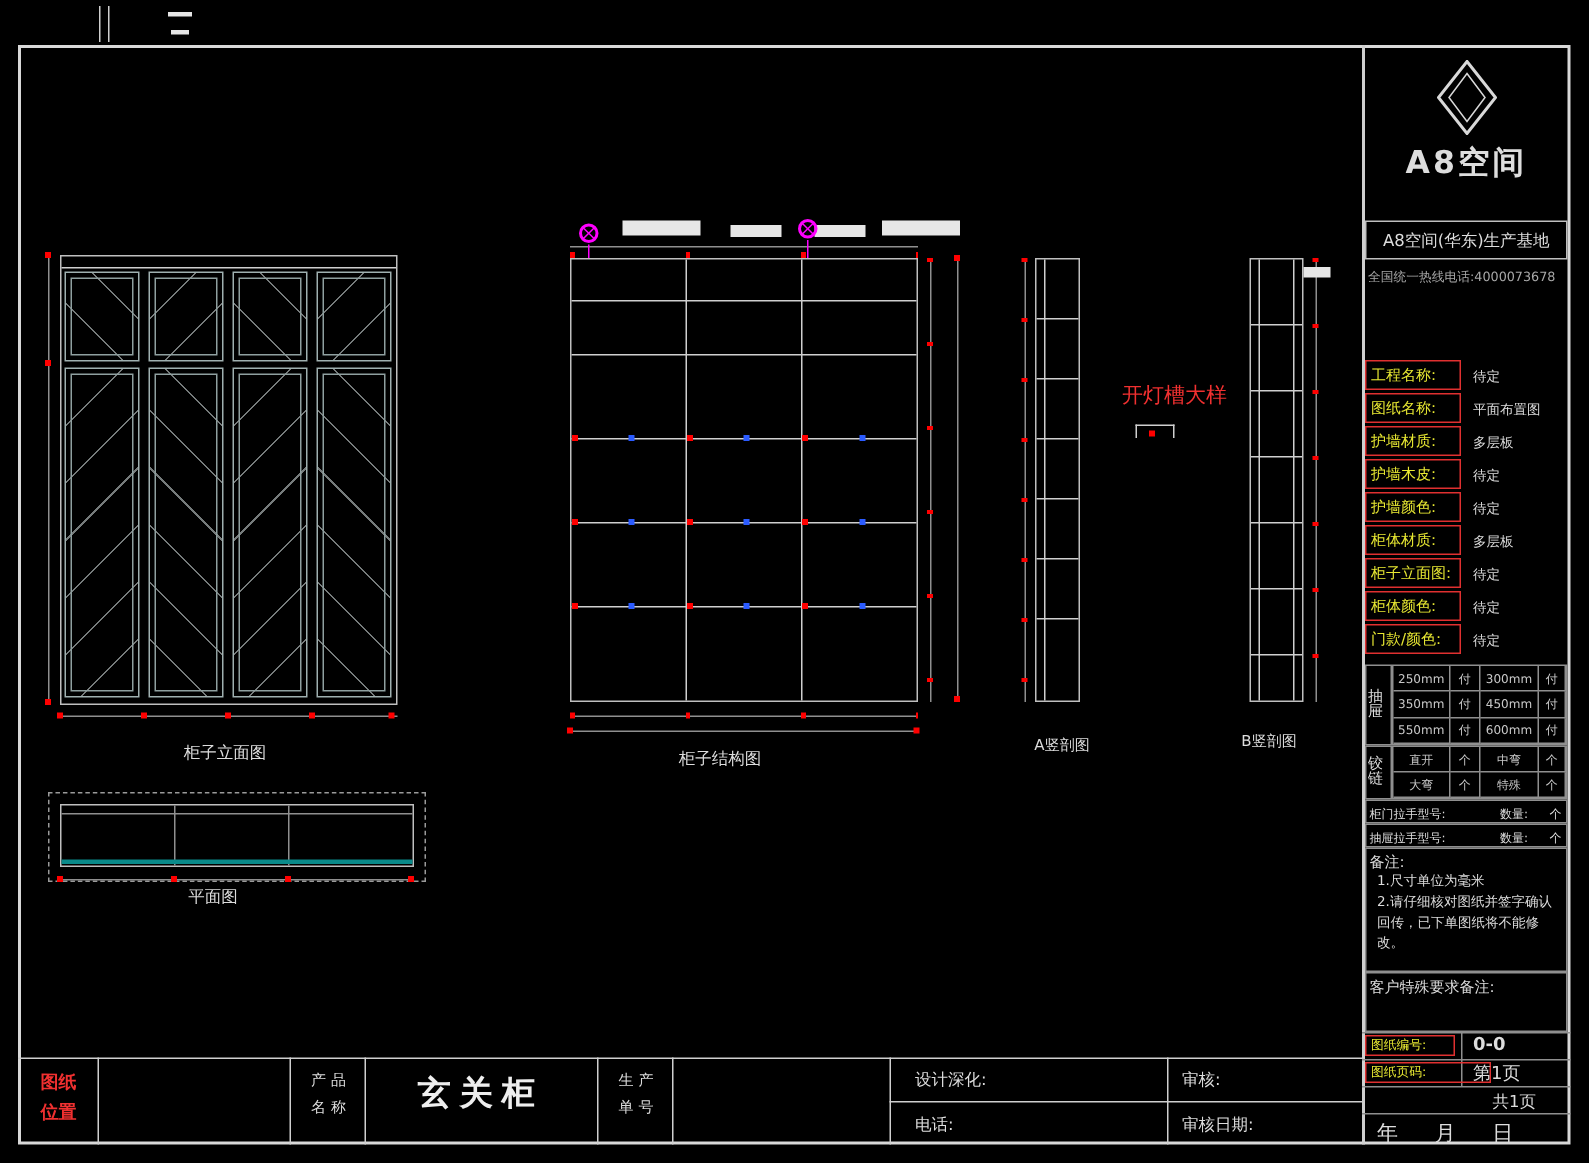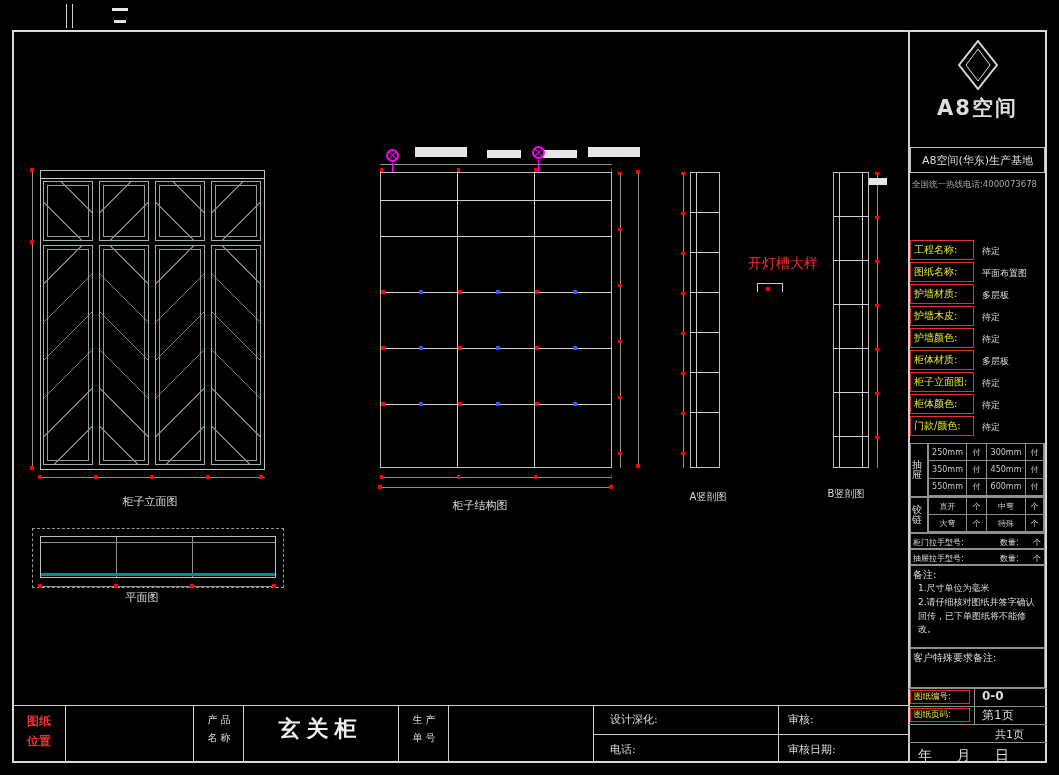--- a/index.html
+++ b/index.html
@@ -247,21 +247,21 @@
 
   <div class="lng" style="left:908px;top:688px;width:139px;height:1px"></div>
   <div class="lng" style="left:908px;top:706px;width:139px;height:1px"></div>
   <div class="lng" style="left:908px;top:724px;width:139px;height:1px"></div>
   <div class="lng" style="left:908px;top:742px;width:139px;height:1px"></div>
   <div class="lng" style="left:974px;top:688px;width:1px;height:36px"></div>
   <div class="rbx fieldbox" style="left:910px;top:690px;width:60px;height:14px;font-size:8.5px">
       <span class="ty">图纸编号:</span>
     </div>
   <div class="t" style="left:982px;top:689px;font-size:12px;font-weight:bold">0-0</div>
-  <div class="rbx fieldbox" style="left:910px;top:708px;width:60px;height:14px;font-size:8.5px">
+  <div class="rbx fieldbox" style="left:910px;top:708px;width:84px;height:14px;font-size:8.5px">
       <span class="ty">图纸页码:</span>
     </div>
   <div class="t" style="left:982px;top:707px;font-size:12px">第1页</div>
   <div class="t" style="left:995px;top:727px;font-size:11px">共1页</div>
   <div class="t" style="left:918px;top:747px;font-size:14px;word-spacing:20px">年 月 日</div>
 
   <div class="ln" style="left:12px;top:705px;width:896px;height:1px"></div>
   <div class="ln" style="left:65px;top:705px;width:1px;height:58px"></div>
   <div class="ln" style="left:193px;top:705px;width:1px;height:58px"></div>
   <div class="ln" style="left:243px;top:705px;width:1px;height:58px"></div>

